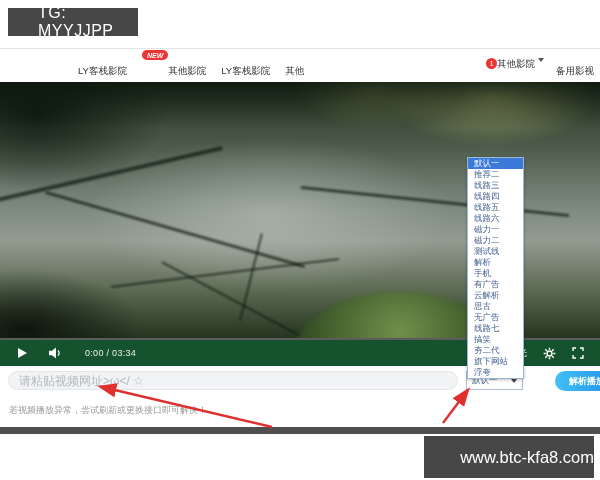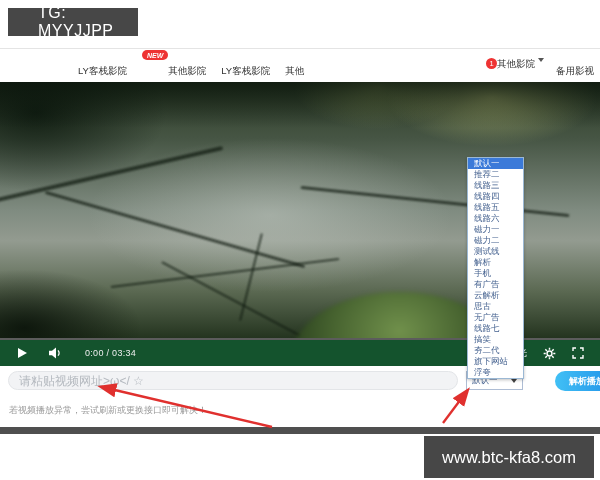--- a/index.html
+++ b/index.html
@@ -80,21 +80,21 @@
   .select-caret { width:0; height:0; border-left:3px solid transparent; border-right:3px solid transparent;
     border-top:4px solid #444; }
   .play-btn { left:527px; top:371px; width:64px; height:20px; border:none; border-radius:10px;
     background:linear-gradient(90deg,#41c0f5,#1f8fe8); color:#fff; font-size:9px; font-weight:bold;
     cursor:pointer; font-family:inherit;margin-left:28px; }
 
   .tip { left:9px; top:404px; font-size:9px; color:#9a9a9a; }
 
   .footer-strip { left:0; top:427px; width:600px; height:7px; background:#4f4f4f; }
   .site-banner { left:424px; top:436px; width:170px; height:42px; background:var(--banner_gray,#474747);
-    color:#fff; font-size:16.5px; display:flex; align-items:center; justify-content:center; }
+    color:#fff; font-size:16.5px; display:flex; align-items:center; justify-content:flex-end; }
 
   .annotations { position:absolute; left:0; top:0; z-index:20; pointer-events:none; }
 </style>
 </head>
 <body>
 
 <div id="stage">
 
   <div class="abs tg-banner">
     <span>TG: MYYJJPP</span>

